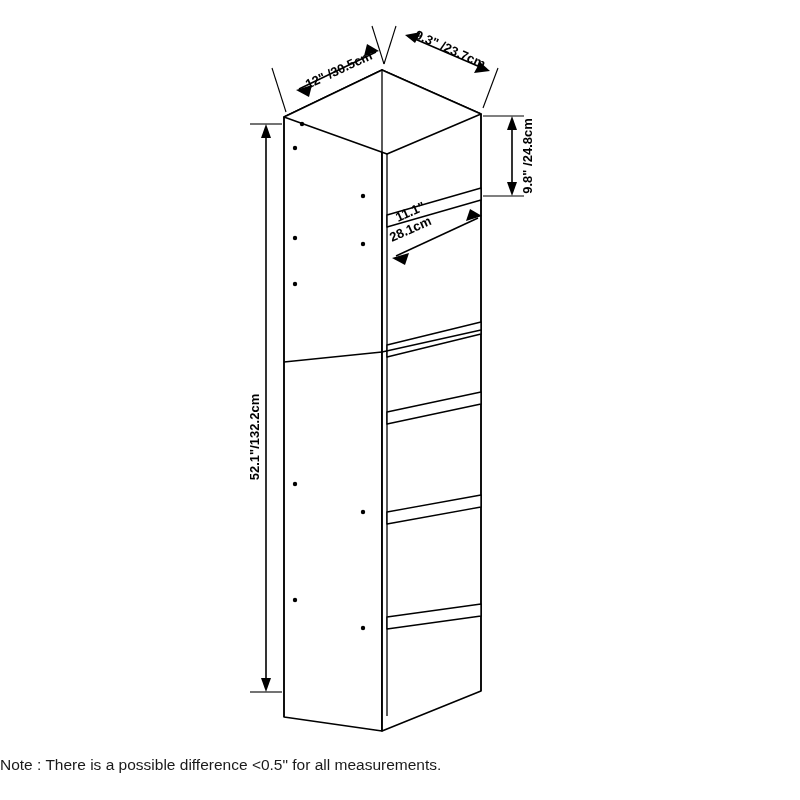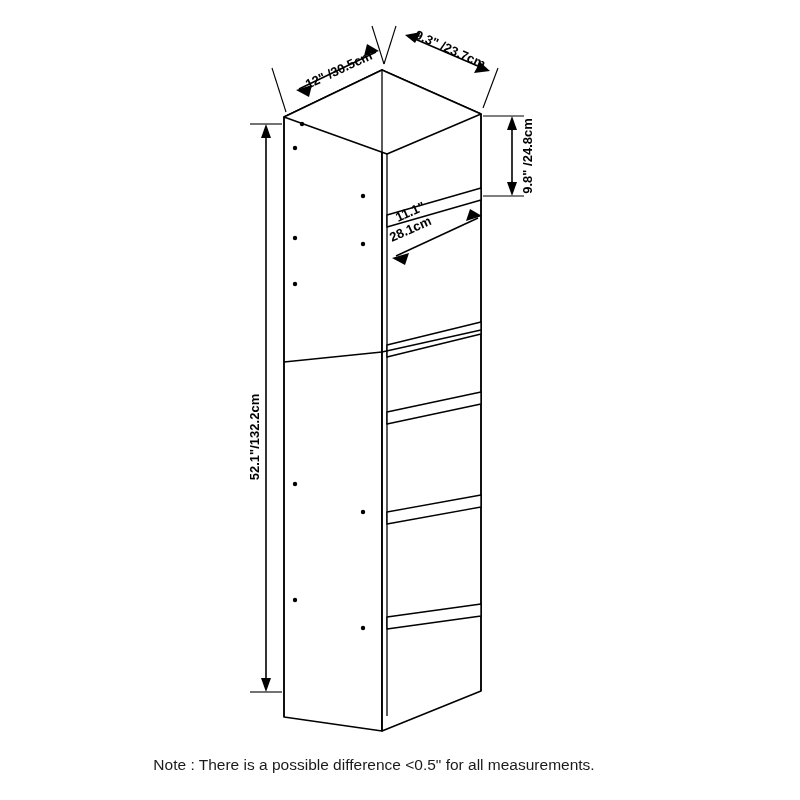--- a/index.html
+++ b/index.html
@@ -29,21 +29,20 @@
     font-family: "Liberation Sans", sans-serif;
     font-weight: bold;
     font-size: 13px;
     fill: #000000;
   }
   .note {
     position: absolute;
     left: 0;
     top: 756px;
     width: 748px;
-    text-align: center;
     font-family: "Liberation Sans", sans-serif;
     font-size: 15.5px;
     color: #1a1a1a;
   }
 </style>
 </head>
 <body>
 
 <div id="diagram-root">
   <svg width="800" height="800" viewBox="0 0 800 800" xmlns="http://www.w3.org/2000/svg">

